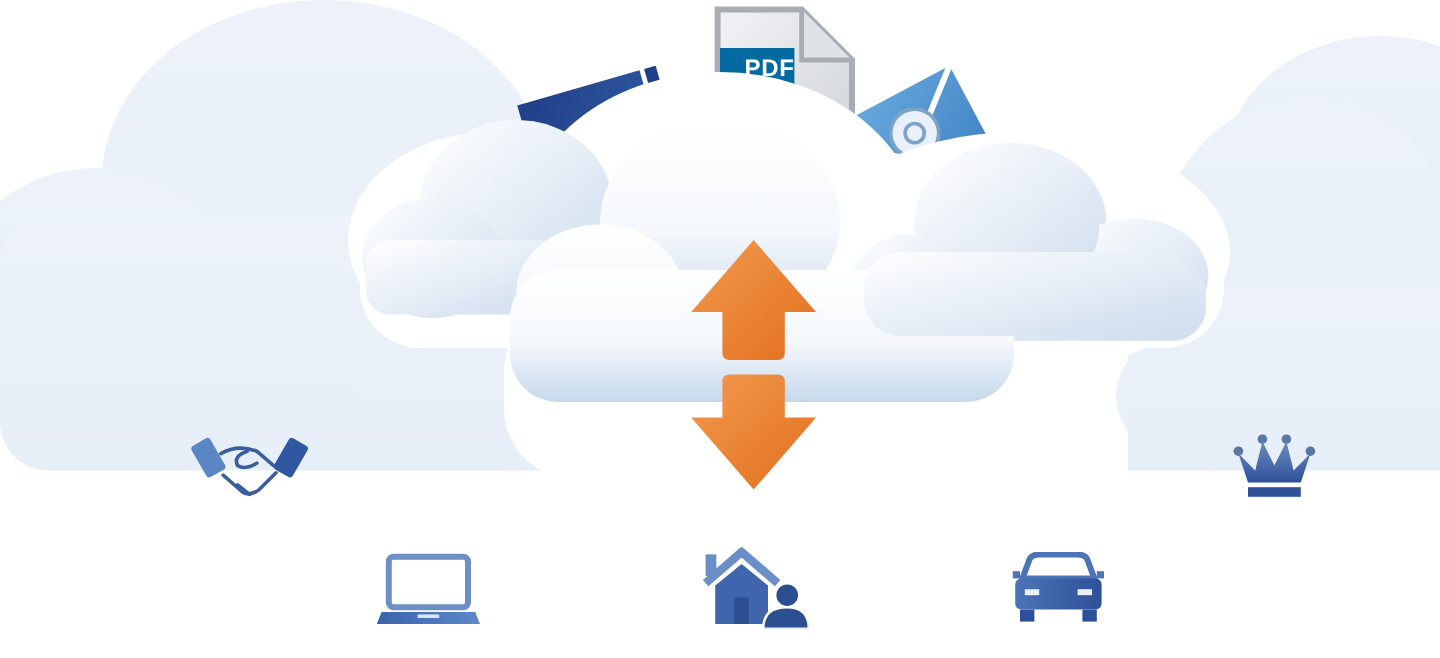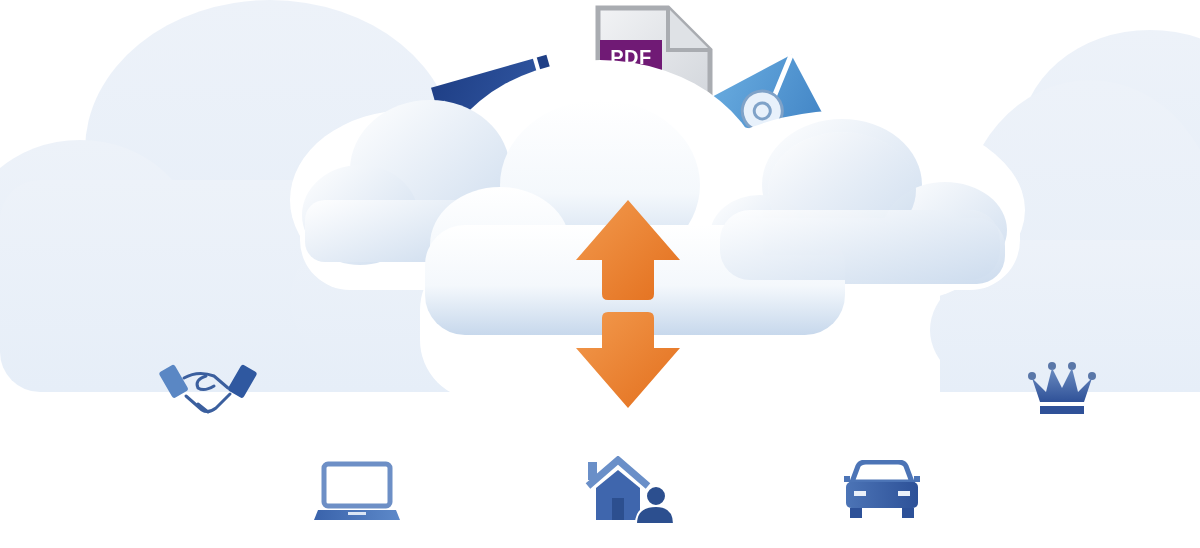--- a/index.html
+++ b/index.html
@@ -7,22 +7,22 @@
       width: 1200px; height: 548px; overflow: hidden;
       background: #ffffff;
       font-family: "Liberation Sans", sans-serif;
       position: relative;
     }
     .stage { position: absolute; left: 0; top: 0; width: 1200px; height: 548px; }
     .layer { position: absolute; left: 0; top: 0; }
     .icon { position: absolute; }
     .pdf-label {
       position: absolute; left: 600px; top: 40px; width: 62px; height: 34px;
-      background: #701a75; color: #ffffff; font-weight: bold; font-size: 20px;
-      line-height: 34px; text-align: center; letter-spacing: 0.5px;
+      background: #0369a1; color: #ffffff; font-weight: bold; font-size: 20px;
+      line-height: 34px; text-align: right; letter-spacing: 0.5px;
       font-family: "Liberation Sans", sans-serif;
     }
   </style>
 </head>
 <body>
 
 <div class="stage">
 
   <svg class="layer" width="1200" height="548">
     <defs>

